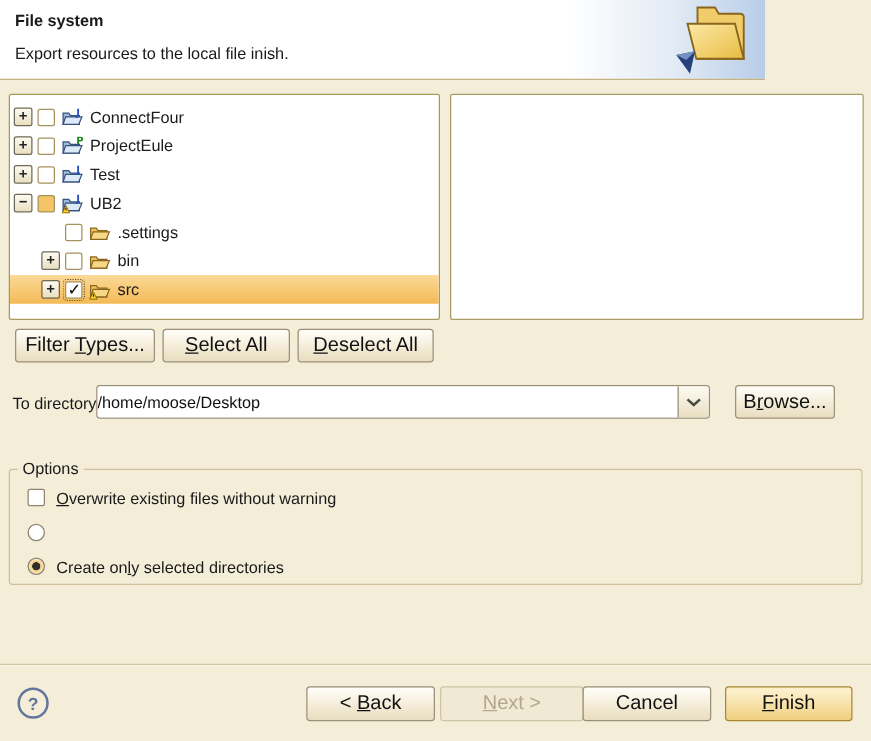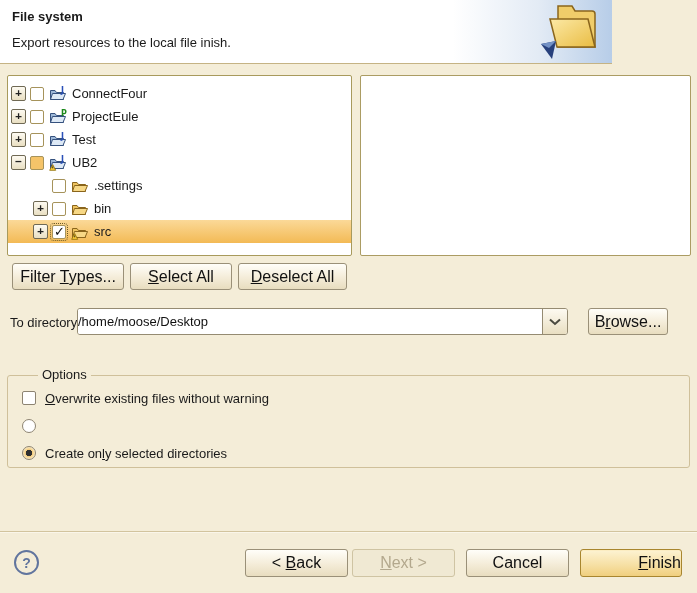--- a/index.html
+++ b/index.html
@@ -31,35 +31,35 @@
   .tcb.checked::after{content:"\2713";position:absolute;left:1px;top:-2px;font-weight:bold;
           font-size:13px;color:#111;}
   .tcb.focus{outline:1px dotted #6b5a28;outline-offset:1px;}
   .tr-icon{flex:0 0 19px;height:16px;margin-right:4px;}
   .tr-label{white-space:nowrap;}
   
   .btn{position:absolute;height:27px;box-sizing:border-box;border:1px solid #9a9078;border-radius:3px;
           background:linear-gradient(#fffef9,#f4ecd8 55%,#e8ddbf);font-size:16px;color:#111;
           text-align:center;line-height:25px;cursor:default;}
   .btn.default{border-color:#a8862f;background:linear-gradient(#fdf3d3,#f6dfa2 60%,#f0cf7e);
-          box-shadow:inset 0 1px 0 #fcedc2;text-align:right;}
+          box-shadow:inset 0 1px 0 #fcedc2;}
   .btn.disabled{background:#f0e9d3;border-color:#cfc4a3;color:#b3a88d;}
   .btn.disabled u{color:#b3a88d;}
   
   .dir-label{position:absolute;left:10px;top:315px;}
   .combo{position:absolute;left:77px;top:308px;width:491px;height:27px;box-sizing:border-box;
           border:1px solid #958b72;border-radius:3px;background:#fff;display:flex;overflow:hidden;}
   .combo input{flex:1;border:none;outline:none;font:13px "Liberation Sans","DejaVu Sans",sans-serif;
           padding:0 0;color:#111;background:#fff;}
   .combo-btn{flex:0 0 24px;border-left:1px solid #958b72;background:linear-gradient(#fdfaf1,#e9dfc2);
           display:flex;align-items:center;justify-content:center;}
   
   .opts{position:absolute;left:7px;top:375px;width:683px;height:93px;box-sizing:border-box;
           border:1px solid #cfc09a;border-radius:3px;}
-  .opts-legend{position:absolute;left:14px;top:367px;background:#f4edd8;padding:0 4px;margin-left:24px;}
+  .opts-legend{position:absolute;left:14px;top:367px;background:#f4edd8;padding:0 4px;}
   .opt-row{position:absolute;display:flex;align-items:center;gap:9px;height:16px;}
   .ocb{width:14px;height:14px;box-sizing:border-box;border:1px solid #8d8472;border-radius:2px;background:#fff;}
   .oradio{width:14px;height:14px;box-sizing:border-box;border:1px solid #8d8472;border-radius:50%;
           background:#fff;position:relative;}
   .oradio.sel{background:radial-gradient(circle at 50% 50%, #2f2f2f 0 3px, #f3cd7f 3.5px, #fdf4dd 7px);}
   
   .sep{position:absolute;left:0;top:531px;width:697px;height:1px;background:#d2c49e;}
   .sep2{position:absolute;left:0;top:532px;width:697px;height:1px;background:#faf6ea;}
   .help-btn{position:absolute;left:14px;top:550px;width:25px;height:25px;box-sizing:border-box;
           border:2px solid #61759e;border-radius:50%;color:#61759e;font-weight:bold;font-size:14px;
@@ -215,16 +215,16 @@
     <span class="oradio sel"></span>
     <span>Create on<u>l</u>y selected directories</span>
   </div>
 
   <div class="sep"></div>
   <div class="sep2"></div>
   <div class="help-btn">
     <span>?</span>
   </div>
   <div class="btn fbtn" style="left:245px;width:103px;">&lt; <u>B</u>ack</div>
-  <div class="btn fbtn disabled" style="left:352px;width:103px;"><u>N</u>ext &gt;</div>
+  <div class="btn fbtn disabled" style="left:352px;width:115px;"><u>N</u>ext &gt;</div>
   <div class="btn fbtn" style="left:466px;width:103px;">Cancel</div>
   <div class="btn fbtn default" style="left:580px;width:102px;"><u>F</u>inish</div>
 </div>
 
 </body></html>

